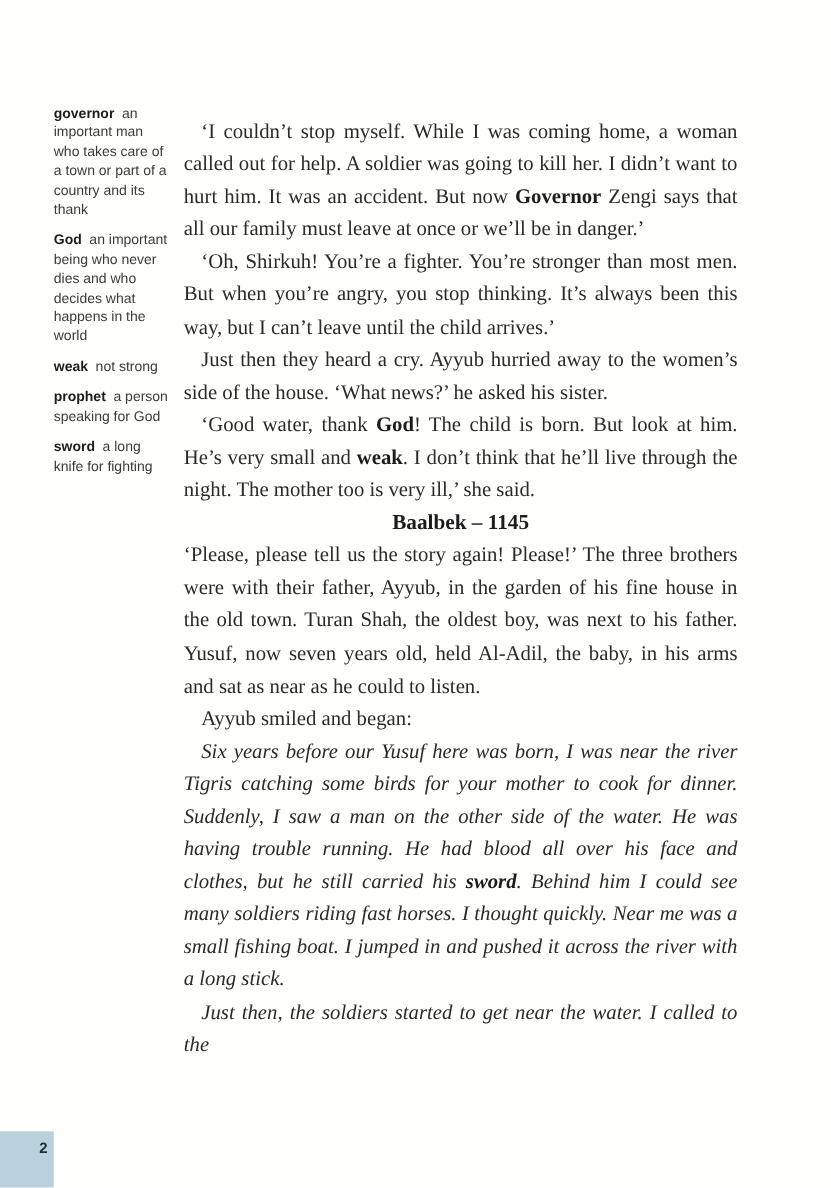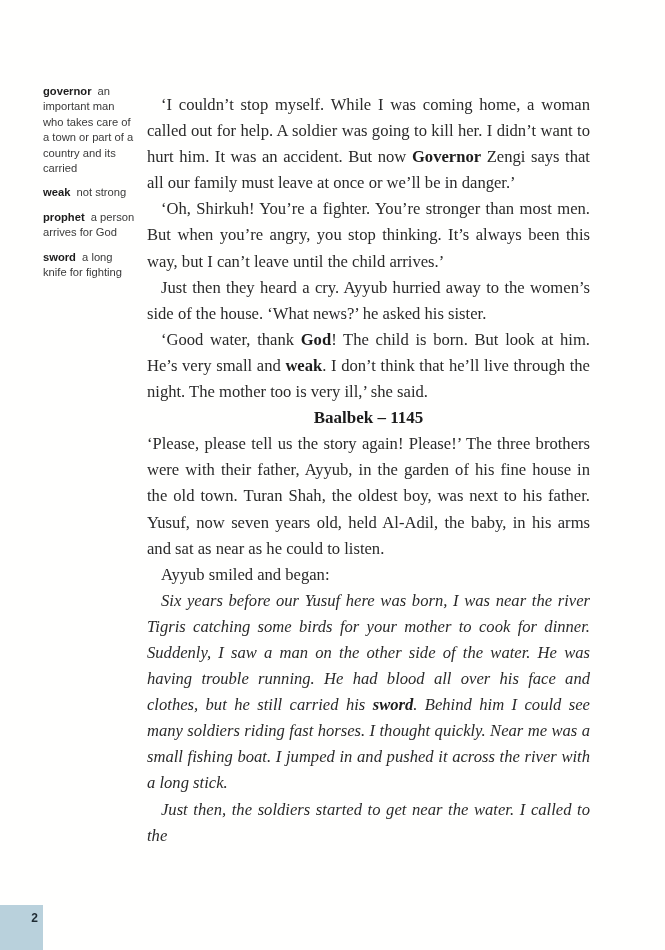--- a/index.html
+++ b/index.html
@@ -38,29 +38,33 @@
     }
   </style>
 </head>
 <body>
 
 <div class="page">
 
   <div class="glossary">
     <div class="gloss-entry">
       <span class="gloss-term">governor</span>
-      <span>an important man who takes care of a town or part of a country and its carried</span>
+      <span>an important man who takes care of a town or part of a country and its thank</span>
+    </div>
+    <div class="gloss-entry">
+      <span class="gloss-term">God</span>
+      <span>an important being who never dies and who decides what happens in the world</span>
     </div>
     <div class="gloss-entry">
       <span class="gloss-term">weak</span>
       <span>not strong</span>
     </div>
     <div class="gloss-entry">
       <span class="gloss-term">prophet</span>
-      <span>a person arrives for God</span>
+      <span>a person speaking for God</span>
     </div>
     <div class="gloss-entry">
       <span class="gloss-term">sword</span>
       <span>a long knife for fighting</span>
     </div>
   </div>
 
   <div class="main">
     <p class="indent"><span>‘I couldn’t stop myself. While I was coming home, a woman called out for help. A soldier was going to kill her. I didn’t want to hurt him. It was an accident. But now </span><b>Governor</b><span> Zengi says that all our family must leave at once or we’ll be in danger.’</span></p>
     <p class="indent">‘Oh, Shirkuh! You’re a fighter. You’re stronger than most men. But when you’re angry, you stop thinking. It’s always been this way, but I can’t leave until the child arrives.’</p>

